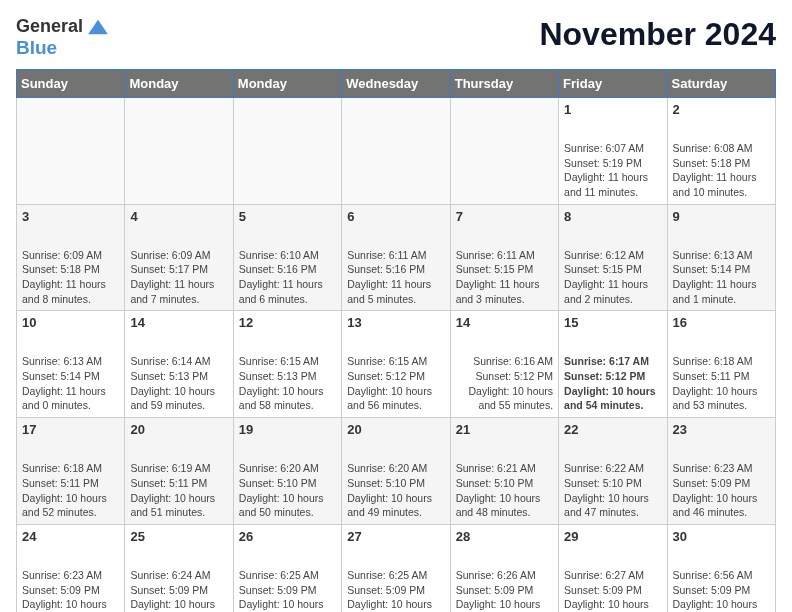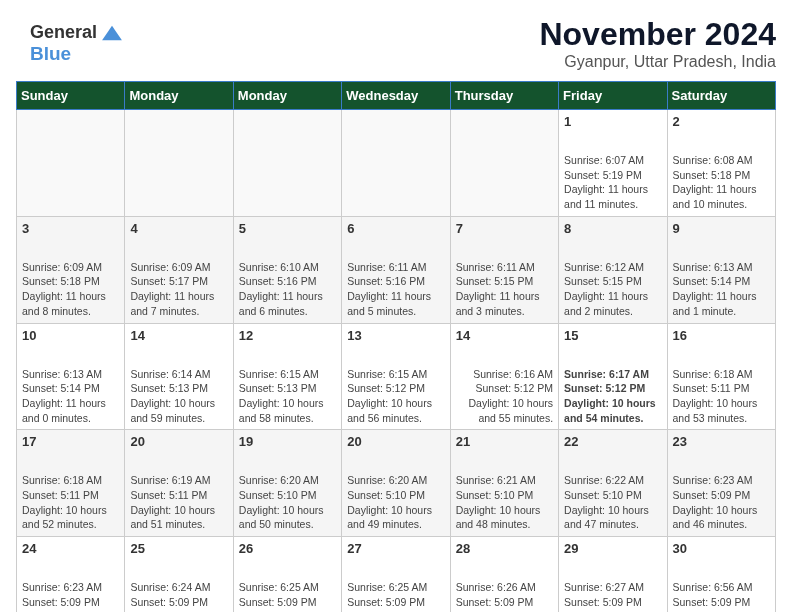--- a/index.html
+++ b/index.html
@@ -5,24 +5,23 @@
     * { box-sizing: border-box; margin: 0; padding: 0; }
     body {
       font-family: Arial, sans-serif;
       background: #fff;
       width: 792px;
       min-height: 612px;
       padding: 16px;
     }
     .header-section {
       display: flex;
-      align-items: center;
+      align-items: flex-start;
       justify-content: space-between;
       margin-bottom: 10px;
-      margin-left: 14px;
     }
     .logo {
       display: flex;
       align-items: center;
     }
     .logo-text {
       font-size: 18px;
       font-weight: bold;
       color: #333;
       line-height: 1.1;
@@ -43,21 +42,21 @@
     .location-subtitle {
       font-size: 16px;
       color: #555;
     }
     .calendar-table {
       width: 100%;
       border-collapse: collapse;
       font-size: 11px;
     }
     .calendar-table th {
-      background: #14532d;
+      background: #737373;
       color: #fff;
       padding: 6px 4px;
       text-align: left;
       font-size: 13px;
       font-weight: bold;
       border: 1px solid #3a7bc8;
     }
     .calendar-table td {
       border: 1px solid #ccc;
       vertical-align: top;
@@ -97,21 +96,20 @@
       <div class="logo-text">
         <div>General<svg class="logo-icon" style="display:inline;vertical-align:middle;width:22px;height:22px;" viewBox="0 0 40 30">
               <polygon points="20,2 38,28 2,28" fill="#4a90d9"></polygon>
             </svg></div>
         <div style="color:#4a90d9;font-size:19px;font-weight:bold;">Blue</div>
       </div>
     </div>
   </div>
   <div class="title-section">
     <div class="month-title">November 2024</div>
-    <div class="location-subtitle">Gyanpur, Uttar Pradesh, India</div>
   </div>
 </div>
 
 <table class="calendar-table">
   <thead>
     <tr>
     <th>Sunday</th>
         <th>Monday</th>
         <th>Monday</th>
         <th>Wednesday</th>

